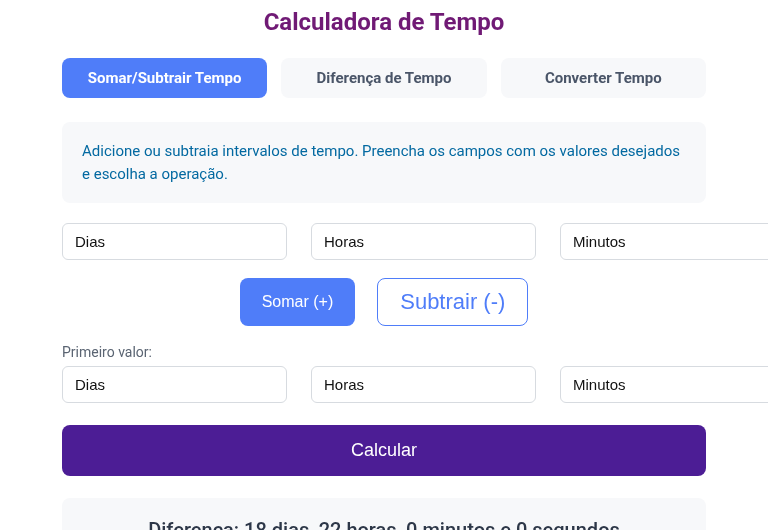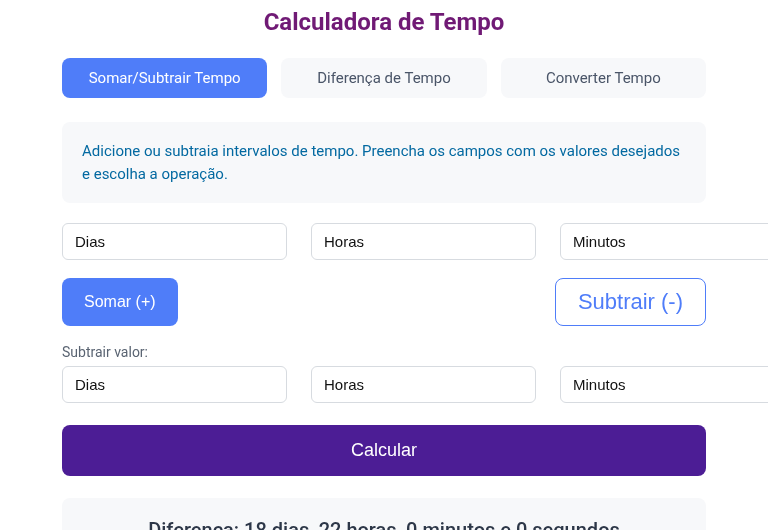--- a/index.html
+++ b/index.html
@@ -27,21 +27,21 @@
       display: flex;
       gap: 14px;
       margin-bottom: 24px;
     }
     .tab {
       flex: 1;
       padding: 11px 21px;
       text-align: center;
       border-radius: 8px;
       font-size: 15px;
-      font-weight: 400;
+      font-weight: 700;
       color: #4a5568;
       background: #f7f8fa;
       cursor: pointer;
     }
     .tab.active {
       background: #4f7df9;
       color: #fff;
     }
     .hint {
       background: #f7f8fa;
@@ -68,21 +68,21 @@
       padding: 9px 12px;
       font-size: 15px;
       border: 1px solid #d7dbe0;
       border-radius: 6px;
       color: #1a202c;
       background: #fff;
     }
     .row input::placeholder { color: #111; }
     .op-row {
       display: flex;
-      justify-content: space-between;
+      justify-content: center;
       gap: 22px;
       margin-bottom: 18px;
     }
     .btn-primary {
       background: #4f7df9;
       color: #fff;
       border: none;
       border-radius: 8px;
       padding: 11px 22px;
       font-size: 16px;
@@ -141,21 +141,21 @@
     <input type="text" placeholder="Horas" style="">
     <input type="text" placeholder="Minutos" style="">
 
   </div>
 
   <div class="op-row">
     <button class="btn-primary">Somar (+)</button>
     <button class="btn-outline">Subtrair (-)</button>
   </div>
 
-  <label class="label">Subtrair valor:</label>
+  <label class="label">Primeiro valor:</label>
   <div class="row">
     <input type="text" placeholder="Dias" style="">
     <input type="text" placeholder="Horas" style="">
     <input type="text" placeholder="Minutos" style="">
 
   </div>
 
   <button class="calc-btn">Calcular</button>
 
   <div class="result">Diferença: 18 dias, 22 horas, 0 minutos e 0 segundos</div>

